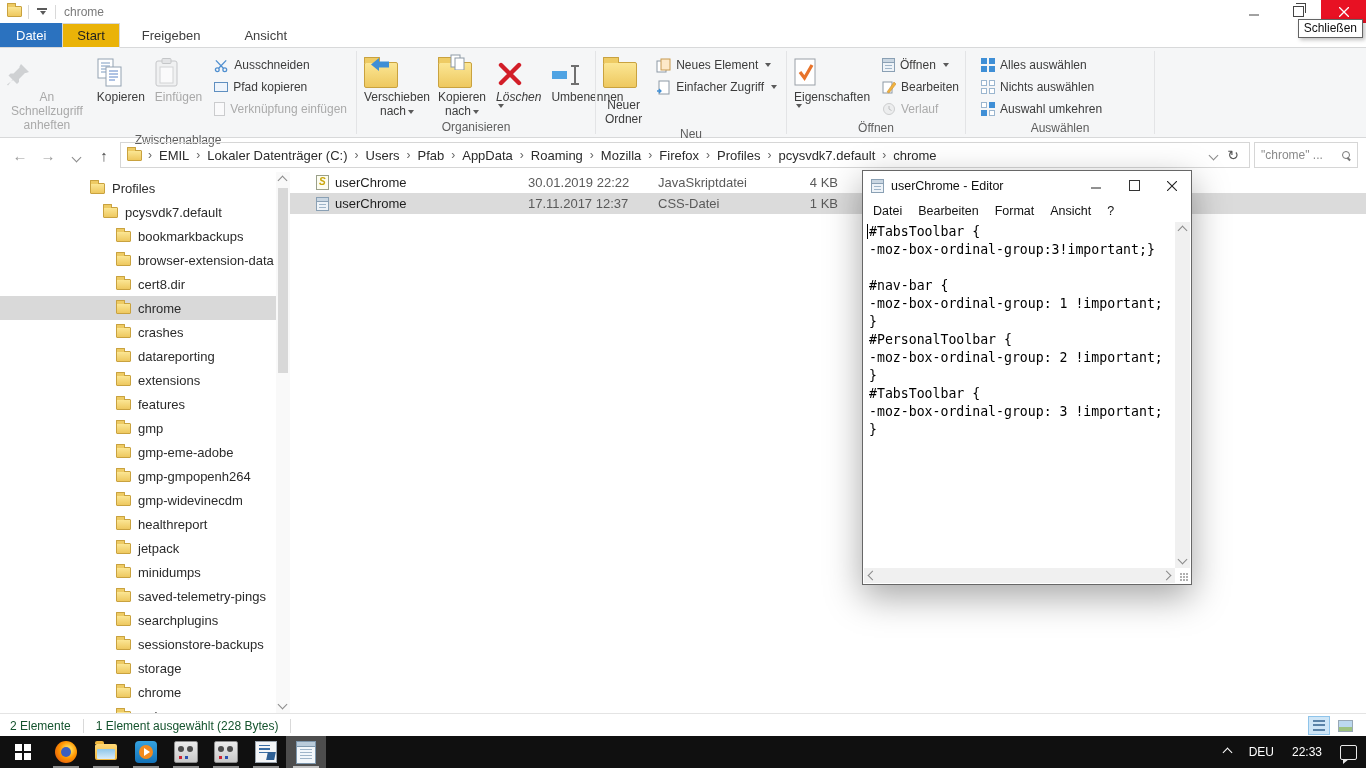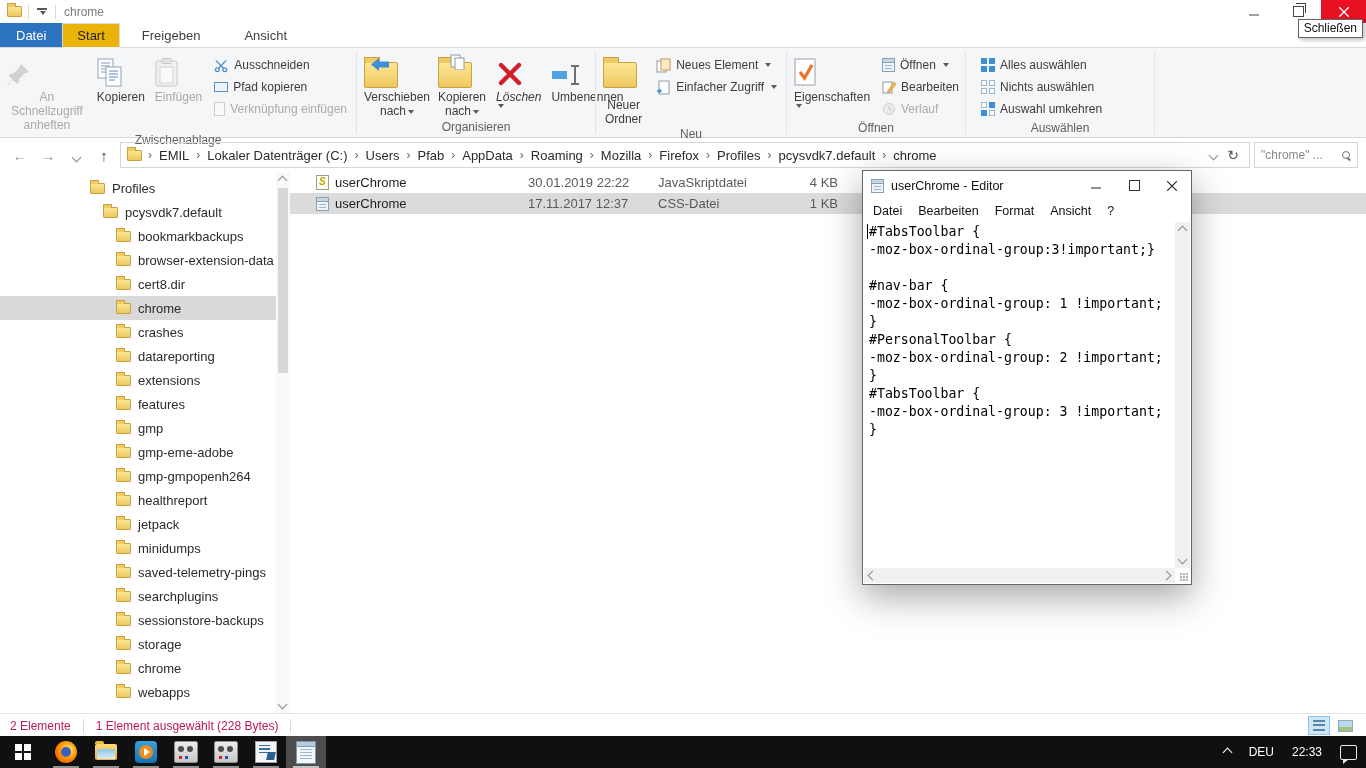--- a/index.html
+++ b/index.html
@@ -97,21 +97,21 @@
   .fr .csize{justify-content:flex-end;padding-right:22px;color:#5a5a5a;}
   .fr.selected{background:#dbdbdb;}
   
   .ico-js{position:relative;width:13px;height:15px;background:#fdfdf0;border:1px solid #9aa08a;box-sizing:border-box;}
   .ico-js::after{content:"S";position:absolute;left:2px;top:0px;font-size:10px;font-weight:bold;font-style:italic;color:#c9a50b;}
   .ico-note{position:relative;width:13px;height:14px;background:#eef3f8;border:1px solid #8aa0b4;box-sizing:border-box;}
   .ico-note::before{content:"";position:absolute;left:0;top:0;right:0;height:3px;background:#c9d6e2;border-bottom:1px solid #8aa0b4;}
   .ico-note::after{content:"";position:absolute;left:2px;top:6px;right:2px;height:5px;
      background:repeating-linear-gradient(180deg,#9fb5c9 0 1px,transparent 1px 3px);}
   
-  .x-status{height:23px;border-top:1px solid #e4e4e4;display:flex;align-items:center;font-size:12px;color:#be185d;padding-left:10px;gap:12px;}
+  .x-status{height:23px;border-top:1px solid #e4e4e4;display:flex;align-items:center;font-size:12px;color:#14532d;padding-left:10px;gap:12px;}
   .st-sep{width:1px;height:14px;background:#d9d9d9;}
   .view-btns{margin-left:auto;display:flex;gap:4px;padding-right:10px;}
   .vbtn{width:22px;height:19px;display:flex;align-items:center;justify-content:center;box-sizing:border-box;}
   .vbtn.sel{background:#cfe6f7;border:1px solid #8fc4ea;}
   .vico-list{width:12px;height:11px;background:
     repeating-linear-gradient(180deg,#5a83a8 0 2px,transparent 2px 4.5px);}
   .vico-thumb{width:13px;height:10px;background:linear-gradient(180deg,#bcd8ee 0 60%,#9ec27f 60%);border:1px solid #98a8b6;}
   
   #notepad{position:absolute;left:862px;top:170px;width:330px;height:415px;background:#fff;
     border:1px solid #676767;box-sizing:border-box;z-index:50;box-shadow:0 12px 34px rgba(0,0,0,.35);}
@@ -510,20 +510,24 @@
           <div class="titem l2">
               <span class="fldr"></span>
               <span>gmp-eme-adobe</span>
             </div>
           <div class="titem l2">
               <span class="fldr"></span>
               <span>gmp-gmpopenh264</span>
             </div>
           <div class="titem l2">
               <span class="fldr"></span>
+              <span>gmp-widevinecdm</span>
+            </div>
+          <div class="titem l2">
+              <span class="fldr"></span>
               <span>healthreport</span>
             </div>
           <div class="titem l2">
               <span class="fldr"></span>
               <span>jetpack</span>
             </div>
           <div class="titem l2">
               <span class="fldr"></span>
               <span>minidumps</span>
             </div>

